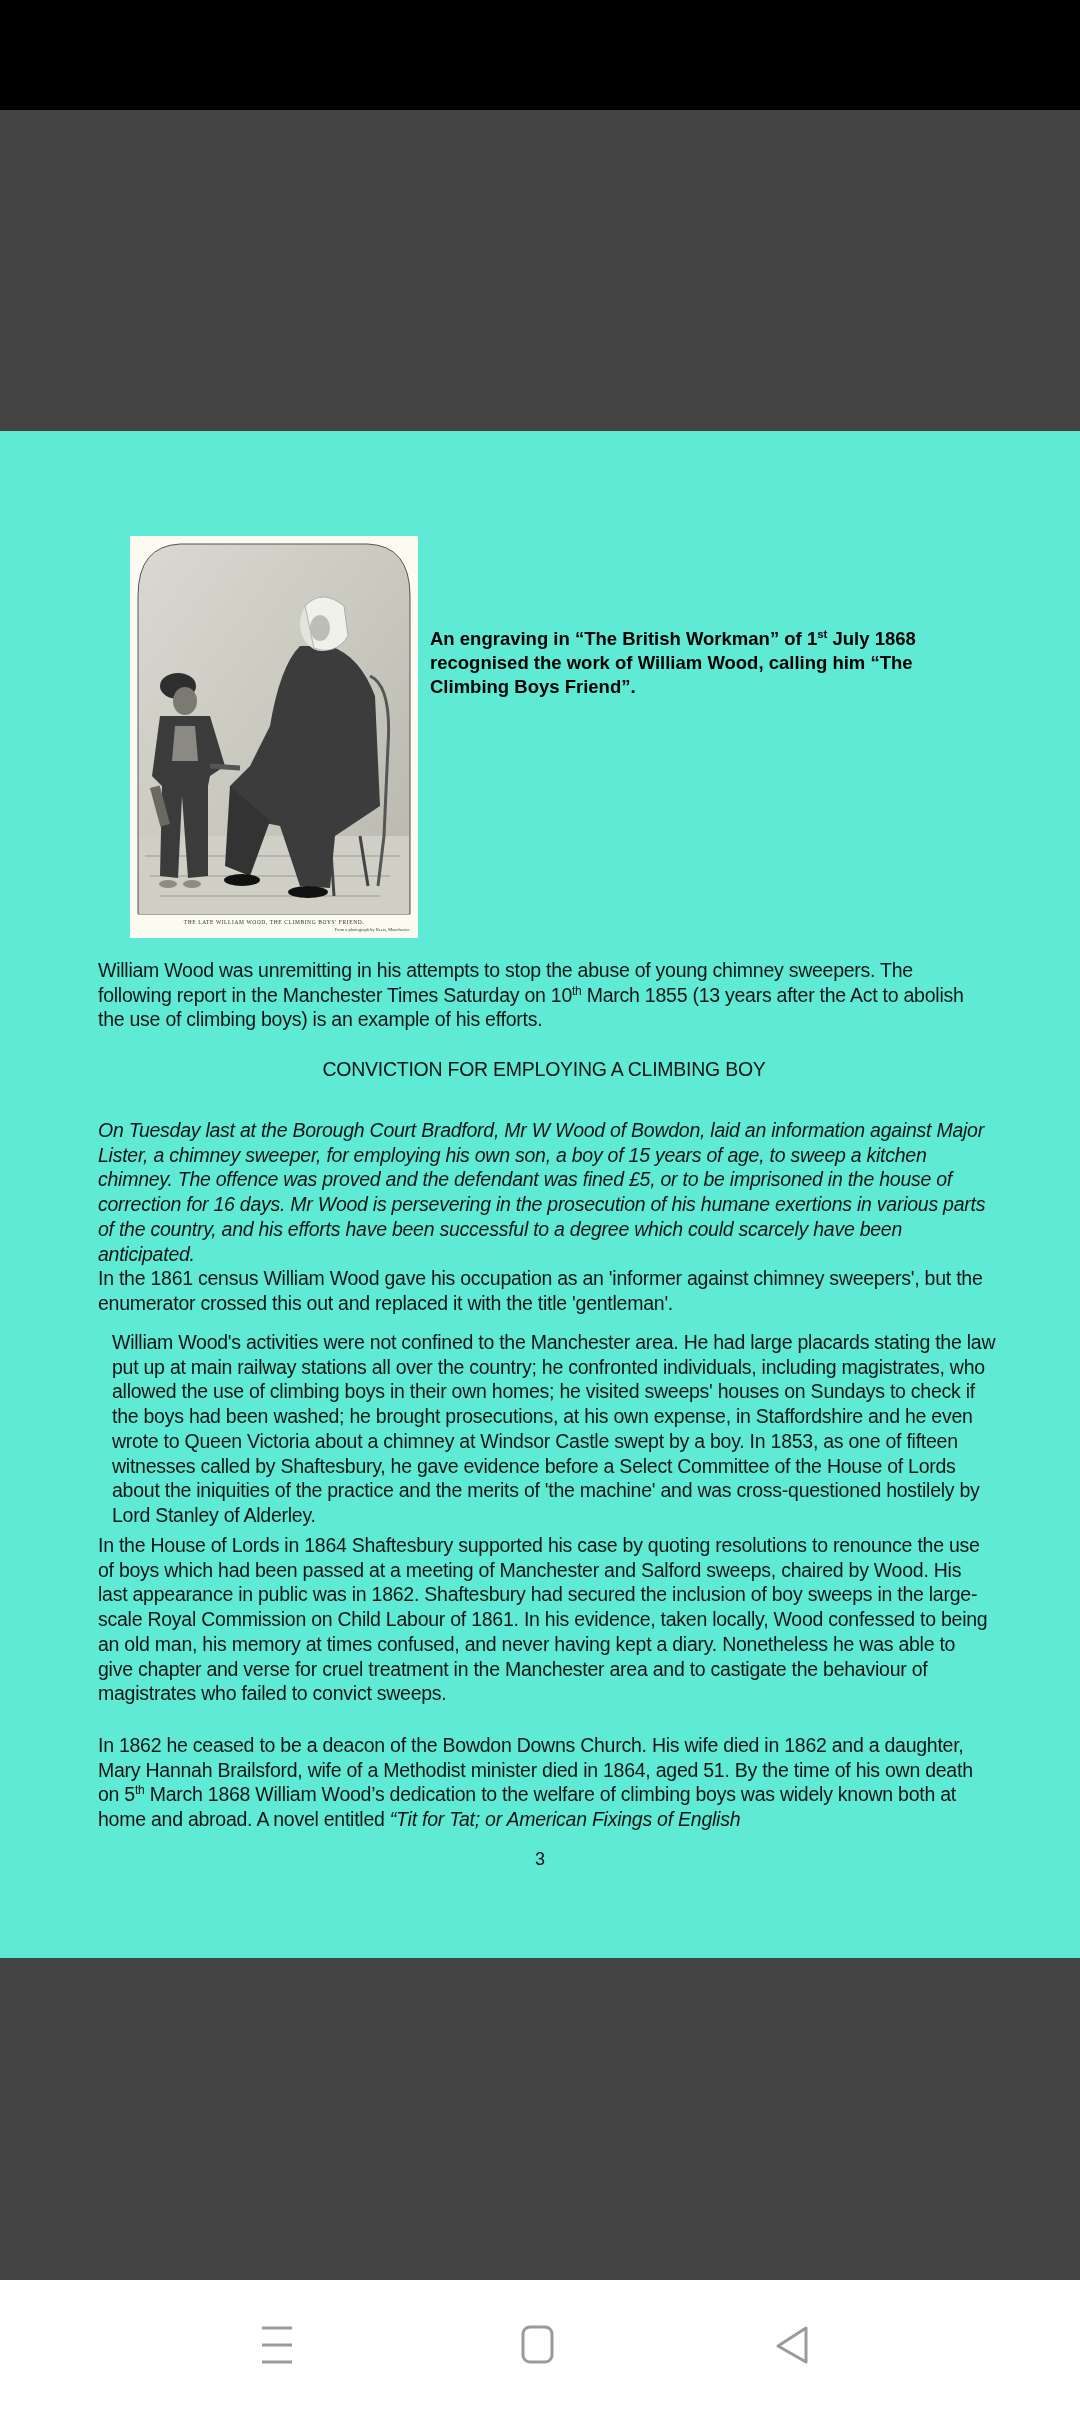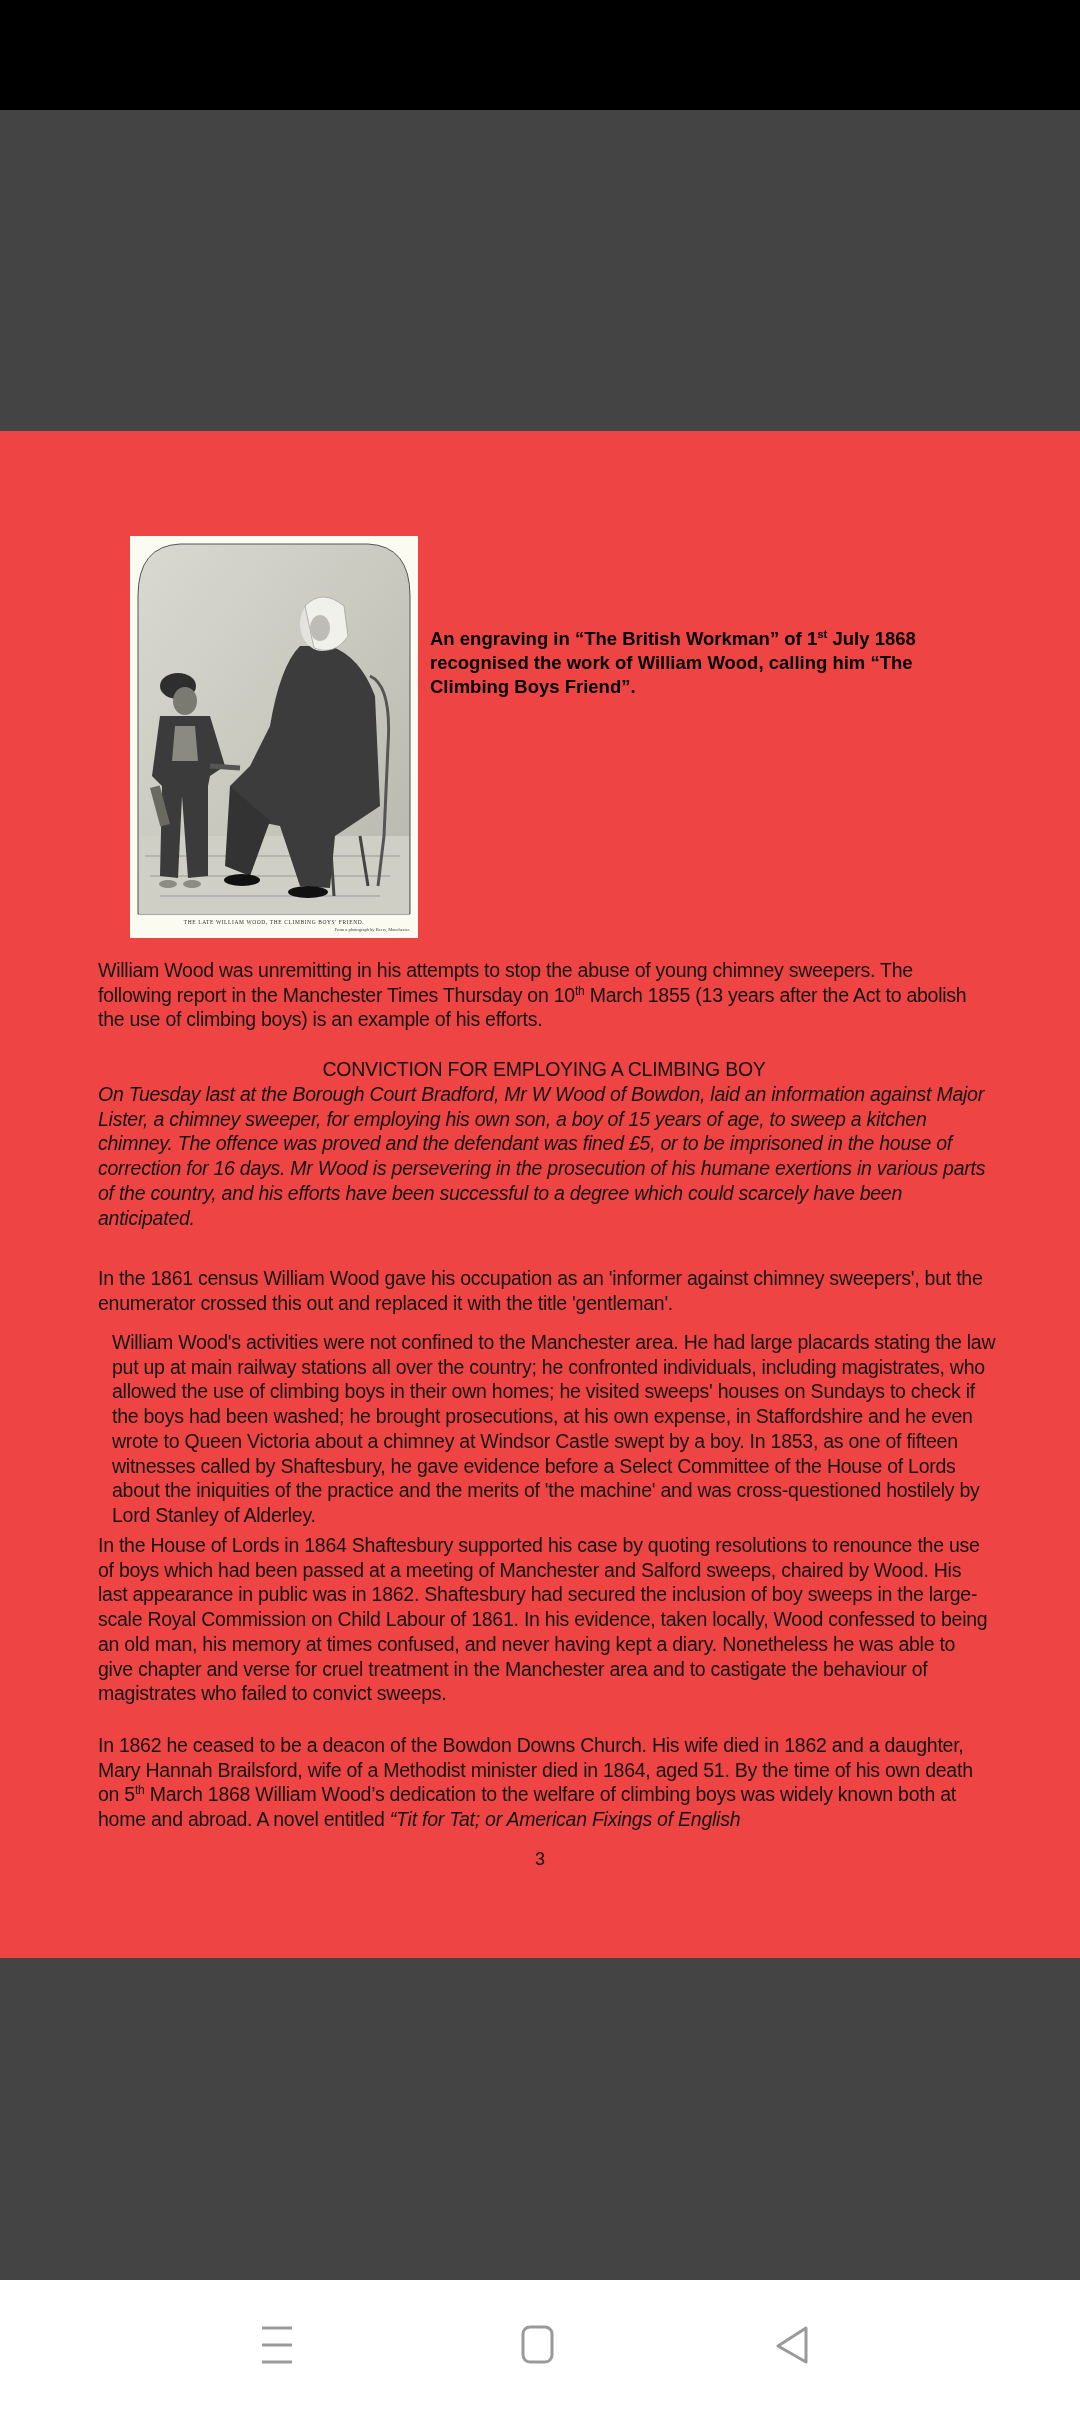--- a/index.html
+++ b/index.html
@@ -5,21 +5,21 @@
   html, body { margin: 0; padding: 0; }
   body {
     width: 1080px; height: 2412px; position: relative; overflow: hidden;
     background: #444444;
     font-family: "Liberation Sans", sans-serif;
     color: #111;
   }
   .status-bar { position: absolute; left: 0; top: 0; width: 1080px; height: 110px; background: #000; }
   .gap-top { position: absolute; left: 0; top: 110px; width: 1080px; height: 321px; background: #444444; }
   .page {
-    position: absolute; left: 0; top: 431px; width: 1080px; height: 1959px; background: #ef4444;
+    position: absolute; left: 0; top: 431px; width: 1080px; height: 1959px; background: #5eead4;
   }
   .gap-bottom { position: absolute; left: 0; top: 1958px; width: 1080px; height: 322px; background: #444444; }
   .nav-bar { position: absolute; left: 0; top: 2280px; width: 1080px; height: 132px; background: #ffffff; }
 
   .engraving {
     position: absolute; left: 130px; top: 105px; width: 288px; height: 402px;
     background: #fbfbf1;
   }
   .engraving svg { display: block; }
   .engraving-caption-line1 {
@@ -37,21 +37,21 @@
   }
   sup { font-size: 0.62em; line-height: 0; vertical-align: super; }
 
   .body-text {
     position: absolute; left: 98px; width: 892px;
     font-size: 19.5px; line-height: 24.7px; color: #141414;
     letter-spacing: -0.25px;
   }
   .p1 { top: 527px; }
   .article-heading { top: 626px; text-align: center; }
-  .article-body { top: 651px; font-style: italic; }
+  .article-body { top: 687px; font-style: italic; }
   .p3 { top: 827px; margin-top: 8px; }
   .p4 { top: 899px; margin-left: 14px; }
   .p5 { top: 1102px; }
   .p6 { top: 1302px; }
   .page-number {
     position: absolute; left: 0; width: 1080px; top: 1418px; text-align: center;
     font-size: 18px; color: #111;
   }
   em { font-style: italic; text-align: center; }
 
@@ -103,21 +103,21 @@
       <rect x="25" y="250" width="10" height="40" fill="#6a6a62" transform="rotate(-15 30 270)"></rect>
       <ellipse cx="38" cy="348" rx="9" ry="4" fill="#8c8c84"></ellipse>
       <ellipse cx="62" cy="348" rx="9" ry="4" fill="#8c8c84"></ellipse>
     </svg>
     <div class="engraving-caption-line1">THE LATE WILLIAM WOOD, THE CLIMBING BOYS' FRIEND.</div>
     <div class="engraving-caption-line2">From a photograph by Beers, Manchester.</div>
   </div>
 
   <div class="photo-caption"><span>An engraving in “The British Workman” of 1</span><sup>st</sup><span> July 1868 recognised the work of William Wood, calling him “The Climbing Boys Friend”.</span></div>
 
-  <div class="body-text p1"><span>William Wood was unremitting in his attempts to stop the abuse of young chimney sweepers. The following report in the Manchester Times Thursday on 10</span><sup>th</sup><span> March 1855 (13 years after the Act to abolish the use of climbing boys) is an example of his efforts.</span></div>
+  <div class="body-text p1"><span>William Wood was unremitting in his attempts to stop the abuse of young chimney sweepers. The following report in the Manchester Times Saturday on 10</span><sup>th</sup><span> March 1855 (13 years after the Act to abolish the use of climbing boys) is an example of his efforts.</span></div>
 
   <div class="body-text article-heading">CONVICTION FOR EMPLOYING A CLIMBING BOY</div>
   <div class="body-text article-body">On Tuesday last at the Borough Court Bradford, Mr W Wood of Bowdon, laid an information against Major Lister, a chimney sweeper, for employing his own son, a boy of 15 years of age, to sweep a kitchen chimney. The offence was proved and the defendant was fined £5, or to be imprisoned in the house of correction for 16 days. Mr Wood is persevering in the prosecution of his humane exertions in various parts of the country, and his efforts have been successful to a degree which could scarcely have been anticipated.</div>
 
   <div class="body-text p3">In the 1861 census William Wood gave his occupation as an 'informer against chimney sweepers', but the enumerator crossed this out and replaced it with the title 'gentleman'.</div>
   <div class="body-text p4">William Wood's activities were not confined to the Manchester area. He had large placards stating the law put up at main railway stations all over the country; he confronted individuals, including magistrates, who allowed the use of climbing boys in their own homes; he visited sweeps' houses on Sundays to check if the boys had been washed; he brought prosecutions, at his own expense, in Staffordshire and he even wrote to Queen Victoria about a chimney at Windsor Castle swept by a boy. In 1853, as one of fifteen witnesses called by Shaftesbury, he gave evidence before a Select Committee of the House of Lords about the iniquities of the practice and the merits of 'the machine' and was cross-questioned hostilely by Lord Stanley of Alderley.</div>
   <div class="body-text p5">In the House of Lords in 1864 Shaftesbury supported his case by quoting resolutions to renounce the use of boys which had been passed at a meeting of Manchester and Salford sweeps, chaired by Wood. His last appearance in public was in 1862. Shaftesbury had secured the inclusion of boy sweeps in the large-scale Royal Commission on Child Labour of 1861. In his evidence, taken locally, Wood confessed to being an old man, his memory at times confused, and never having kept a diary. Nonetheless he was able to give chapter and verse for cruel treatment in the Manchester area and to castigate the behaviour of magistrates who failed to convict sweeps.</div>
 
   <div class="body-text p6"><span>In 1862 he ceased to be a deacon of the Bowdon Downs Church. His wife died in 1862 and a daughter, Mary Hannah Brailsford, wife of a Methodist minister died in 1864, aged 51. By the time of his own death on 5</span><sup>th</sup><span> March 1868 William Wood’s dedication to the welfare of climbing boys was widely known both at home and abroad.  A novel entitled </span><em>“Tit for Tat; or American Fixings of English</em></div>
 

